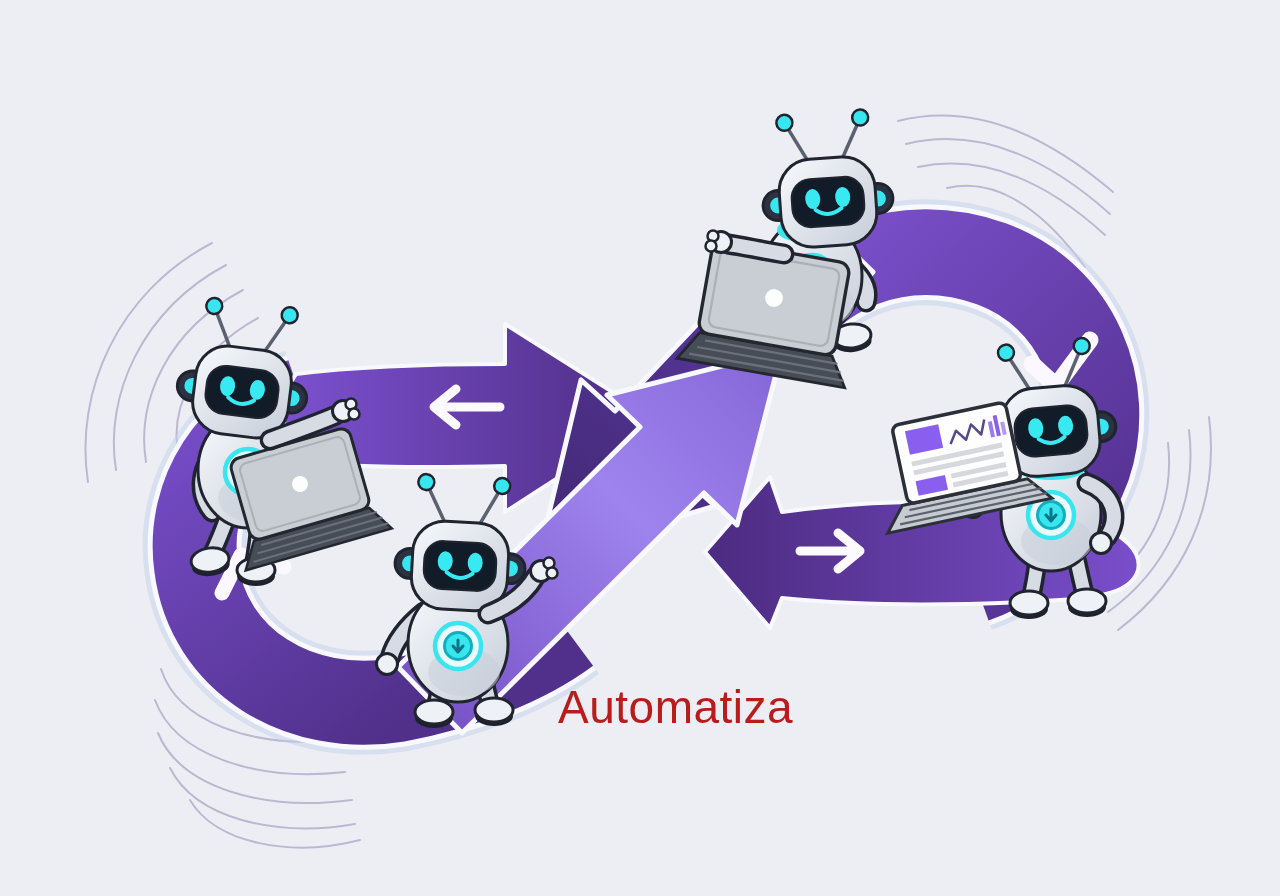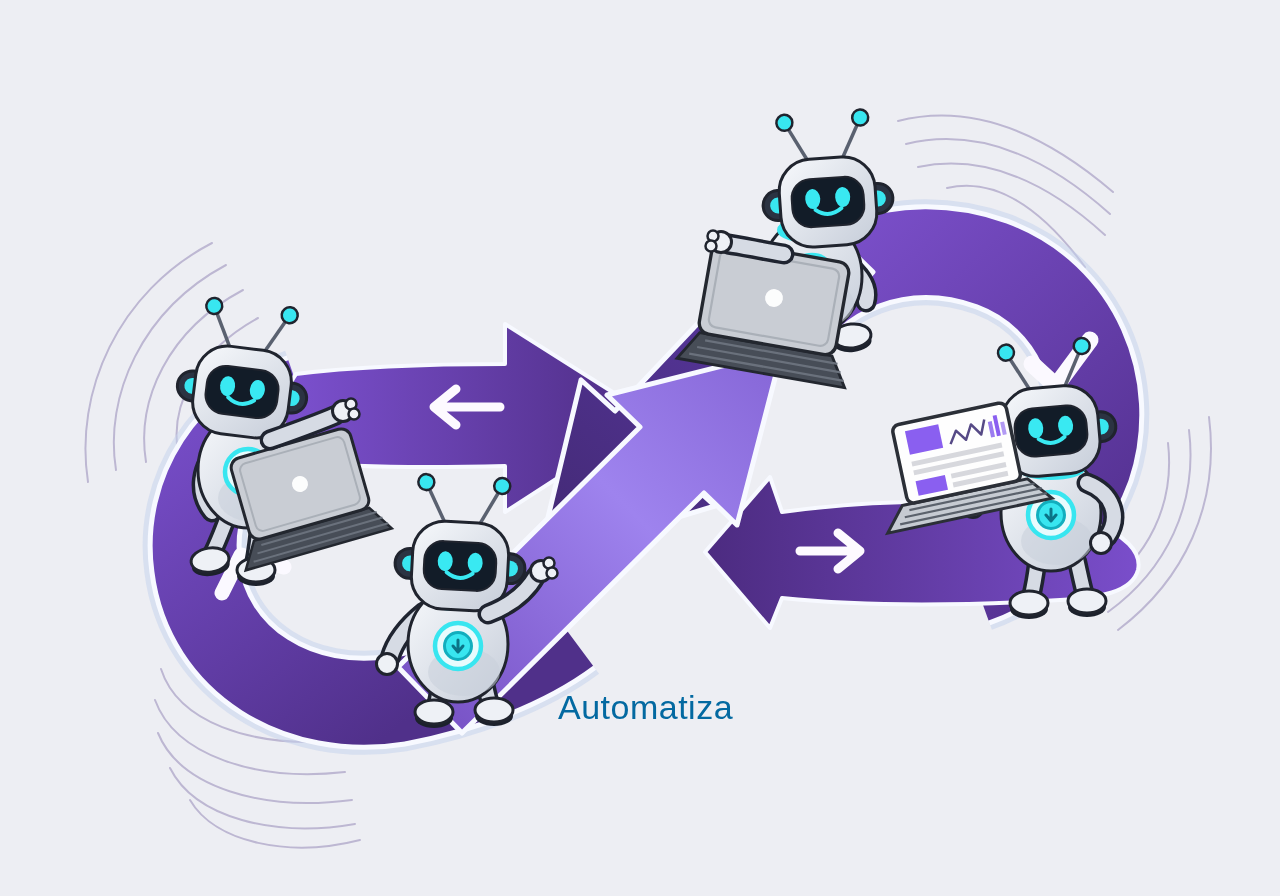--- a/index.html
+++ b/index.html
@@ -8,25 +8,24 @@
     background:#edeef3;
     font-family:"Liberation Sans", sans-serif;
     position:relative;
   }
   .stage{position:absolute;inset:0;}
   .stage svg{display:block;}
   .caption{
     position:absolute;
     left:558px;top:680px;
     width:260px;
-    font-size:34px;
+    font-size:46px;
     font-weight:500;
     letter-spacing:0.5px;
-    color:#0369a1;
-    margin-top:8px;
+    color:#b91c1c;
   }
 </style>
 </head>
 <body>
 
 <div class="stage">
 <svg width="1280" height="896" viewBox="0 0 1280 896" xmlns="http://www.w3.org/2000/svg">
   <defs>
     <linearGradient id="gBody" x1="0" y1="0" x2="1" y2="1">
       <stop offset="0" stop-color="#f7f9fc"></stop>

